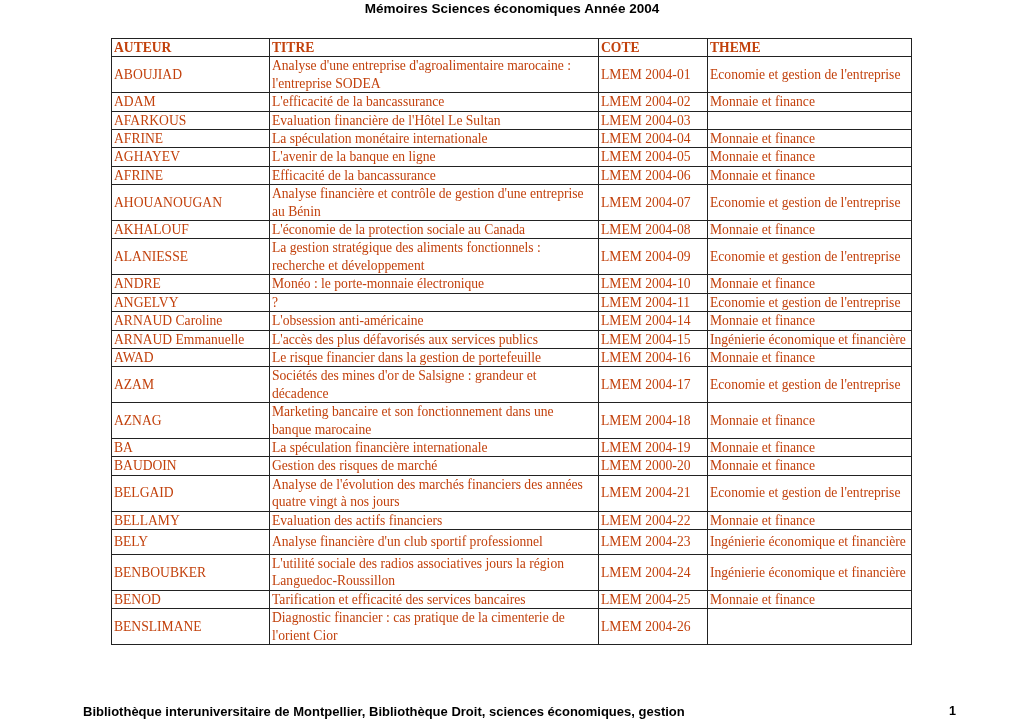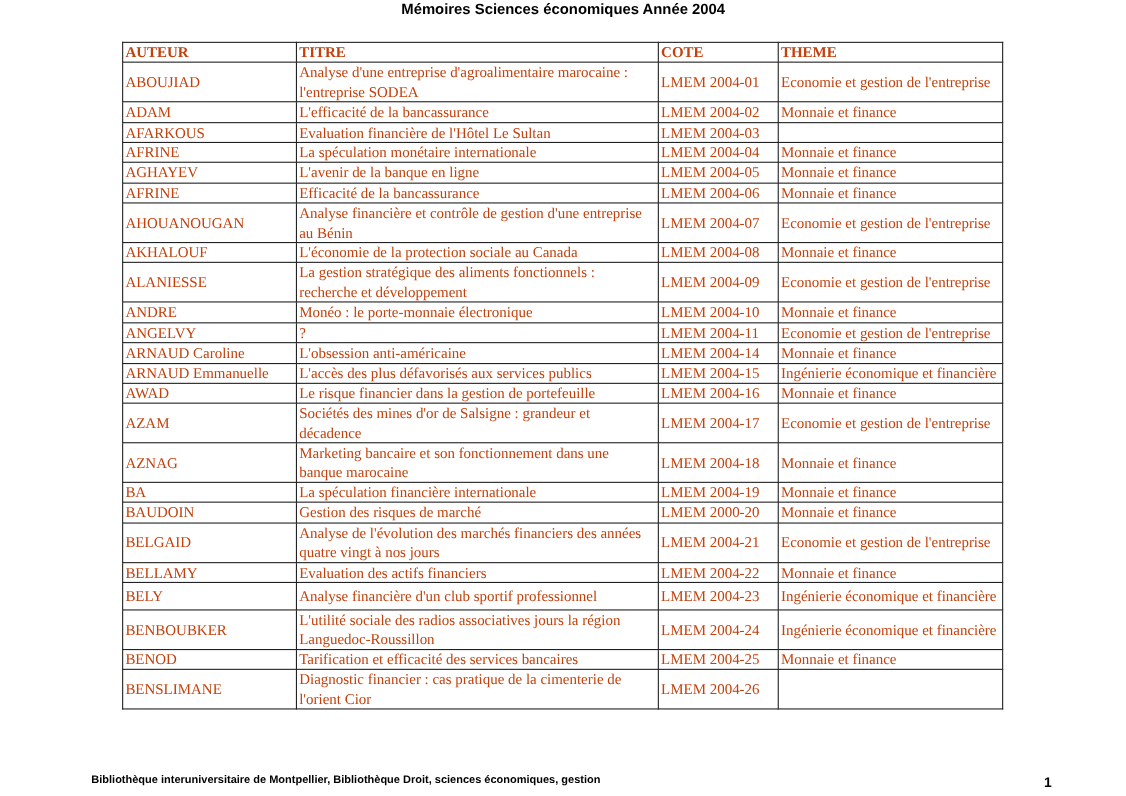--- a/index.html
+++ b/index.html
@@ -19,21 +19,21 @@
     white-space: nowrap; overflow: hidden;
   }
   table.memoires th { font-weight: bold; height: 17px; }
   table.memoires td.titre { white-space: normal; }
   col.c-auteur { width: 158px; }
   col.c-titre { width: 329px; }
   col.c-cote { width: 109px; }
   col.c-theme { width: 204px; }
   .footer-text {
     position: absolute; left: 66px; top: 704px;
-    font-family: "Liberation Sans", sans-serif; font-weight: bold; font-size: 10px; color: #000; padding-left: 17px;
+    font-family: "Liberation Sans", sans-serif; font-weight: bold; font-size: 13px; color: #000; padding-left: 17px;
   }
   .page-number {
     position: absolute; left: 949px; top: 704px;
     font-family: "Liberation Sans", sans-serif; font-weight: bold; font-size: 12.6px; color: #000;
   }
 </style>
 </head>
 <body>
 
 <div class="page-title">Mémoires Sciences économiques  Année 2004</div>

